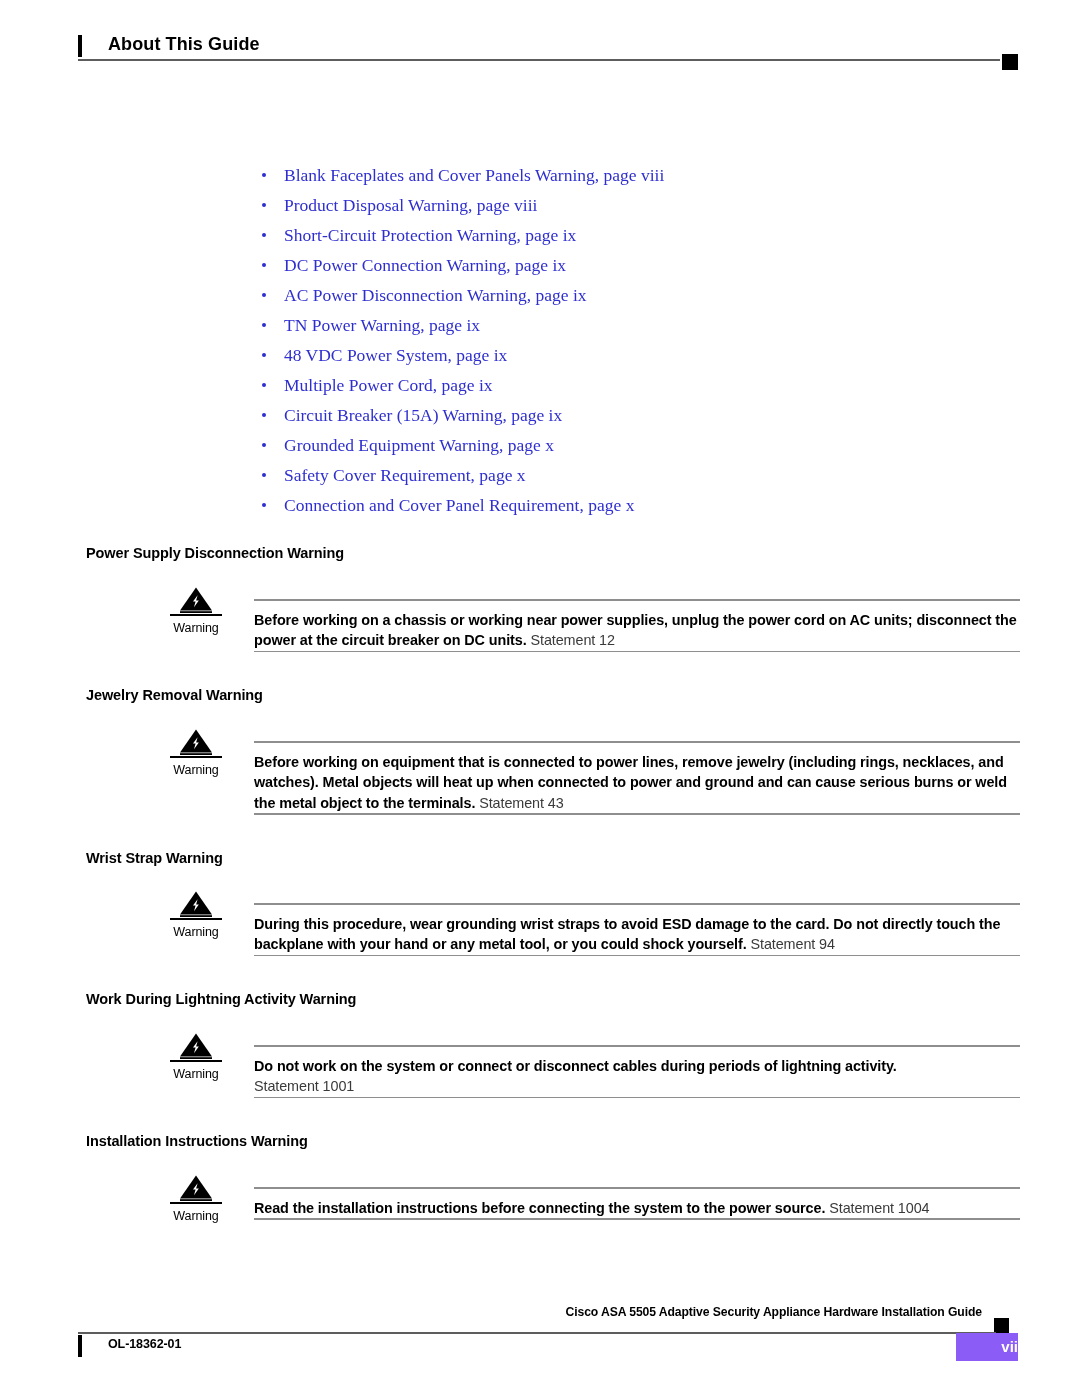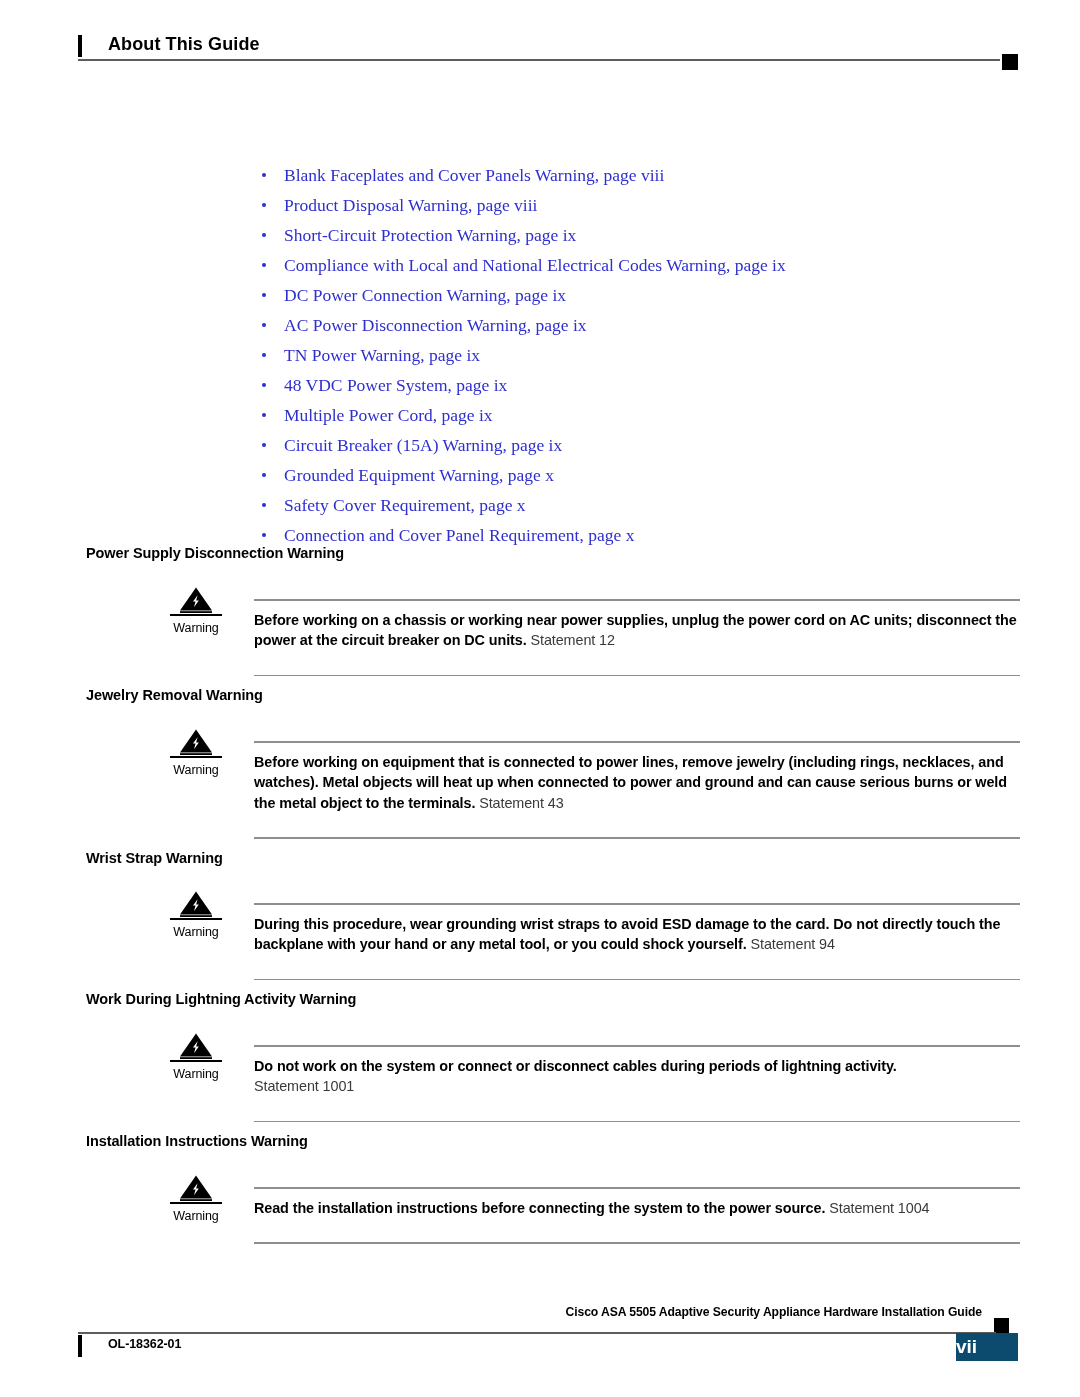--- a/index.html
+++ b/index.html
@@ -141,21 +141,21 @@
   }
   .warn-rule-top {
     height: 1.5px;
     background: #8e8e8e;
   }
   .warn-rule-bottom {
     height: 1.5px;
     background: #8e8e8e;
   }
   .warn-text {
-    padding: 9px 0 24px 0;
+    padding: 9px 0 0 0;
     font-size: 14.4px;
     font-weight: bold;
     line-height: 20.5px;
     letter-spacing: -0.1px;
   }
   .warn-text .stmt {
     font-weight: normal;
     color: #3a3a3a;
   }
   .warn-text .stmt-block {
@@ -213,45 +213,44 @@
     font-weight: bold;
     letter-spacing: -0.1px;
     white-space: nowrap;
   }
   .footer-pagebox {
     position: absolute;
     right: 0;
     top: 28px;
     width: 62px;
     height: 28px;
-    background: #0c4a6e;
+    background: #8b5cf6;
     color: #fff;
-    text-align: left;
+    text-align: right;
     line-height: 28px;
-    font-size: 19px;
+    font-size: 15px;
     font-weight: bold;
   }
 </style>
 </head>
 <body>
 
 <div class="page">
 
   <div class="runhead">
     <div class="runhead-bar"></div>
     <div class="runhead-title">About This Guide</div>
     <div class="runhead-rule"></div>
     <div class="runhead-square"></div>
   </div>
 
   <div class="linklist" id="linklist">
       <div class="linkitem"><span class="dot"></span><span>Blank Faceplates and Cover Panels Warning, page viii</span></div>
       <div class="linkitem"><span class="dot"></span><span>Product Disposal Warning, page viii</span></div>
       <div class="linkitem"><span class="dot"></span><span>Short-Circuit Protection Warning, page ix</span></div>
-      <div class="linkitem"><span class="dot"></span><span>Compliance with Local and National Electrical Codes Warning, page ix</span></div>
       <div class="linkitem"><span class="dot"></span><span>DC Power Connection Warning, page ix</span></div>
       <div class="linkitem"><span class="dot"></span><span>AC Power Disconnection Warning, page ix</span></div>
       <div class="linkitem"><span class="dot"></span><span>TN Power Warning, page ix</span></div>
       <div class="linkitem"><span class="dot"></span><span>48 VDC Power System, page ix</span></div>
       <div class="linkitem"><span class="dot"></span><span>Multiple Power Cord, page ix</span></div>
       <div class="linkitem"><span class="dot"></span><span>Circuit Breaker (15A) Warning, page ix</span></div>
       <div class="linkitem"><span class="dot"></span><span>Grounded Equipment Warning, page x</span></div>
       <div class="linkitem"><span class="dot"></span><span>Safety Cover Requirement, page x</span></div>
       <div class="linkitem"><span class="dot"></span><span>Connection and Cover Panel Requirement, page x</span></div>
     </div>

